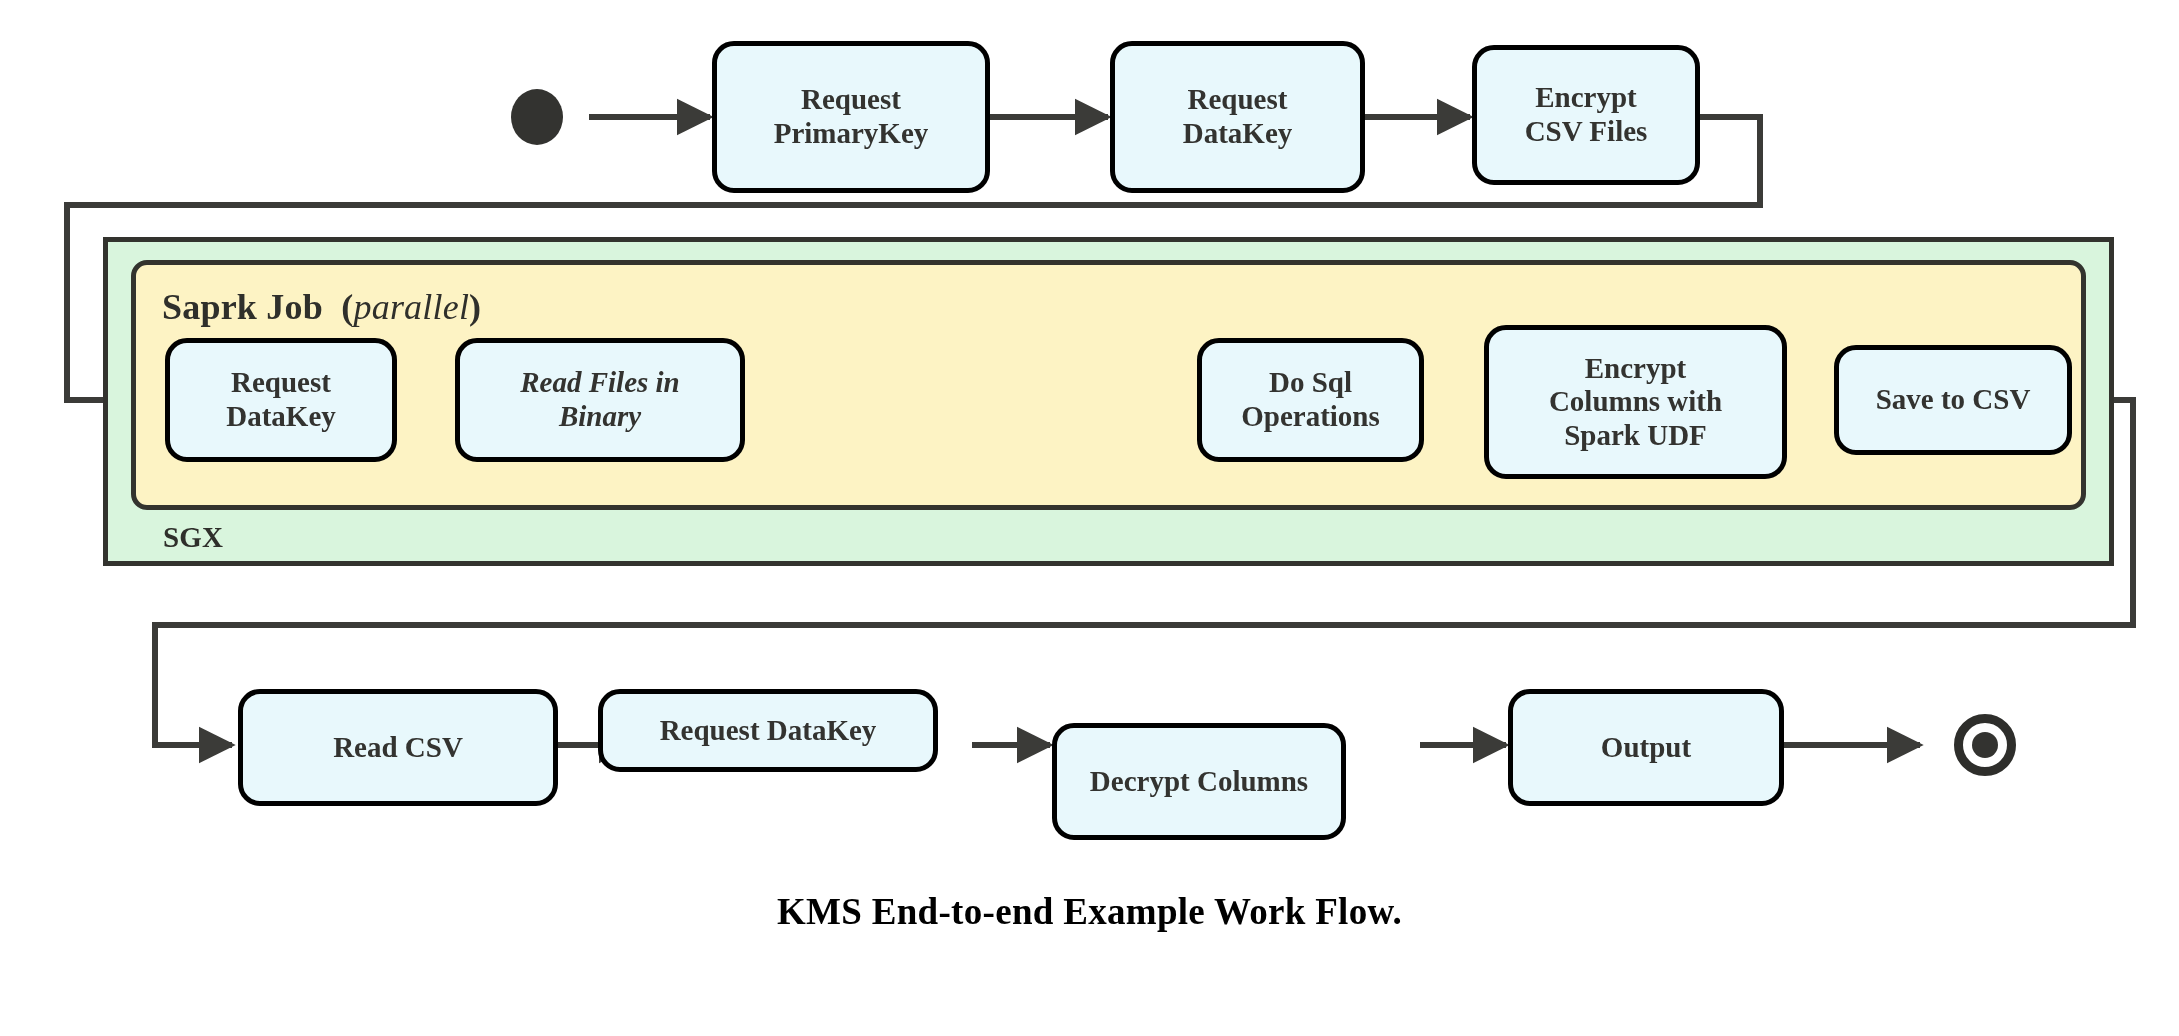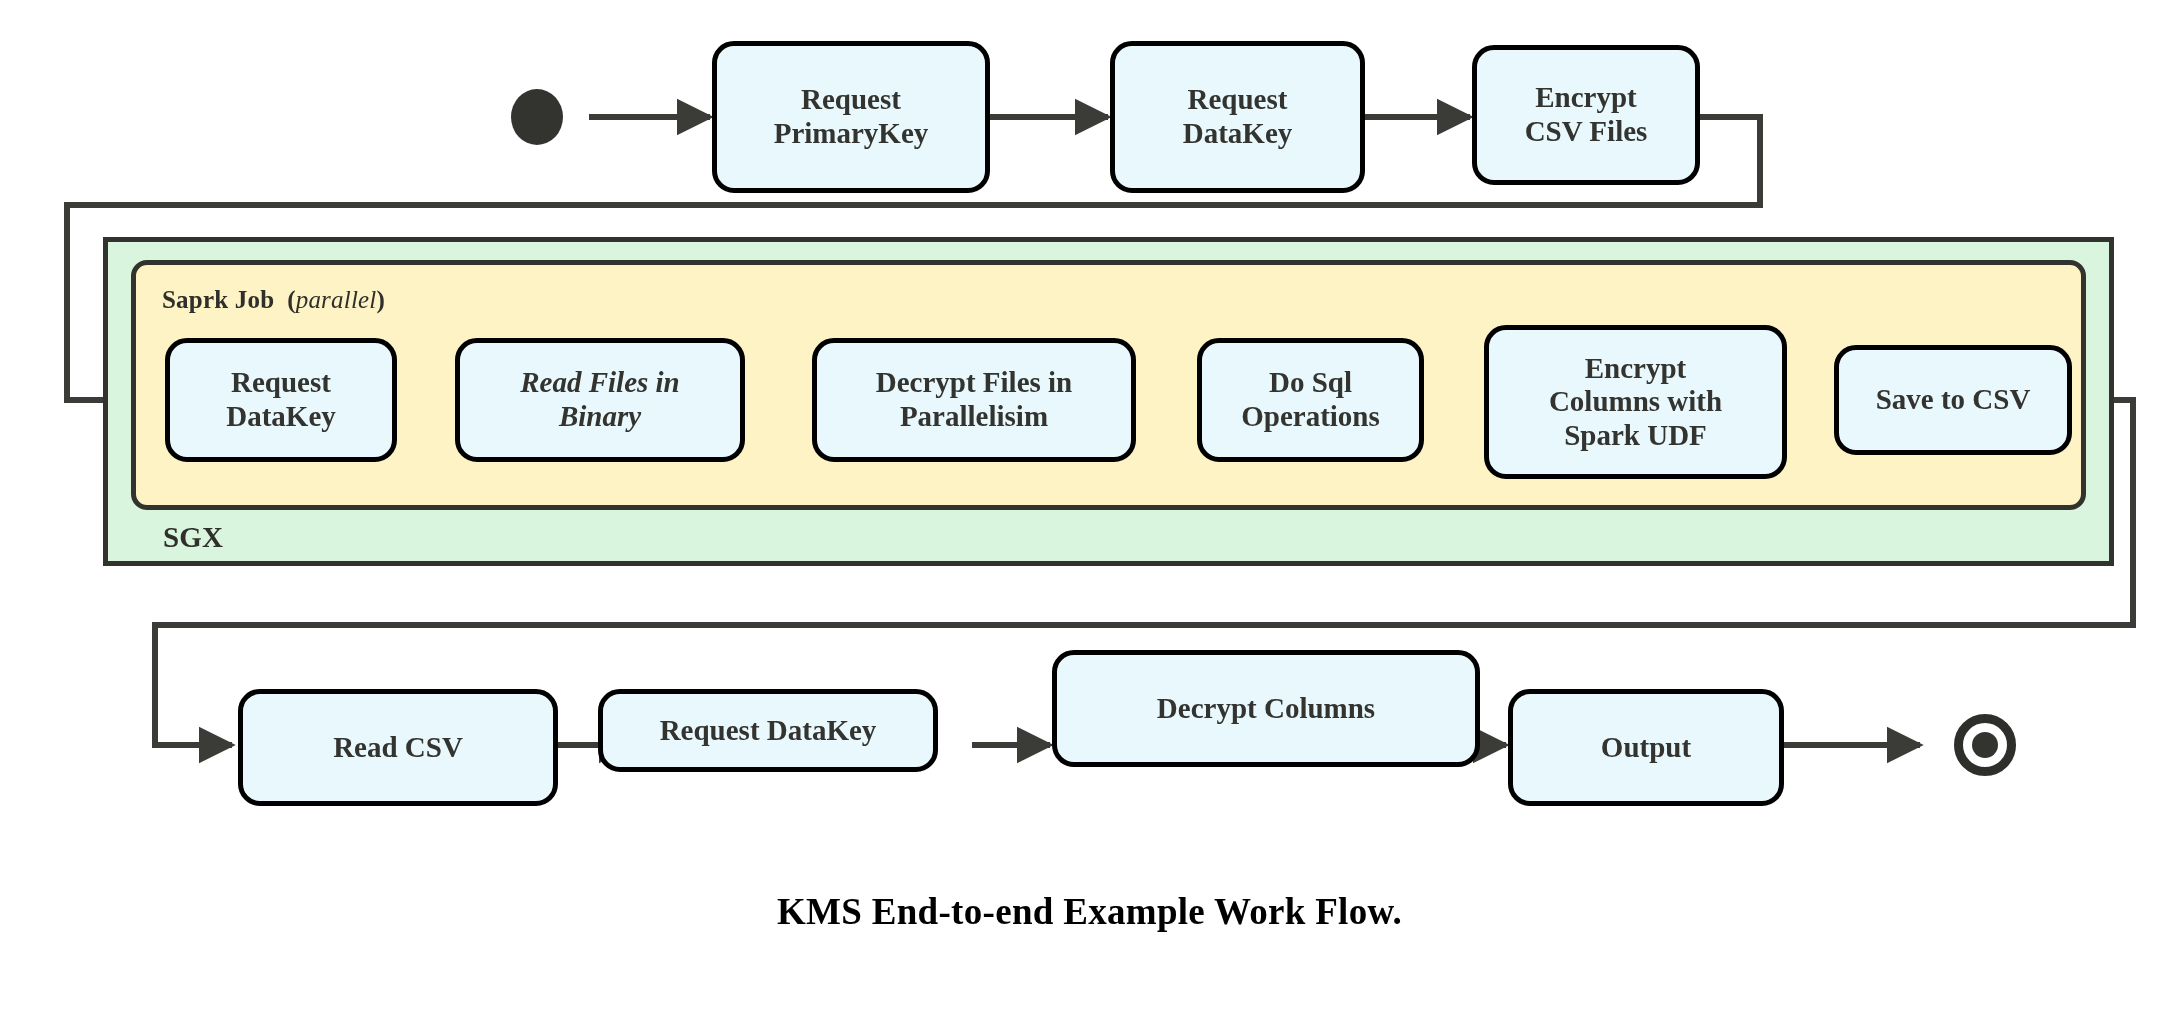--- a/index.html
+++ b/index.html
@@ -42,21 +42,21 @@
     width: 1955px;
     height: 250px;
     background: #fdf3c4;
     border: 5px solid #33332e;
     border-radius: 16px;
     box-sizing: border-box;
   }
   .container-label {
     position: absolute;
     font-weight: bold;
-    font-size: 25px;
+    font-size: 36px;
     color: #2f2f2b;
     white-space: nowrap;
     letter-spacing: 0.2px;
   }
   .spark-label {
     left: 162px;
     top: 286px;
   }
   .spark-label .paren {
     font-weight: bold;
@@ -203,26 +203,20 @@
     </div>
   </div>
 
   <div class="node" style="left:455px; top:338px; width:290px; height:124px;font-style:italic;">
     <div>
       <span>Read Files in</span>
       <span>Binary</span>
     </div>
   </div>
 
-  <div class="node" style="left:812px; top:338px; width:324px; height:124px;">
-    <div>
-      <span>Decrypt Files in</span>
-      <span>Parallelisim</span>
-    </div>
-  </div>
 
   <div class="node" style="left:1197px; top:338px; width:227px; height:124px;">
     <div>
       <span>Do Sql</span>
       <span>Operations</span>
     </div>
   </div>
 
   <div class="node" style="left:1484px; top:325px; width:303px; height:154px;">
     <div>
@@ -243,21 +237,21 @@
       <span>Read CSV</span>
     </div>
   </div>
 
   <div class="node" style="left:598px; top:689px; width:340px; height:83px;">
     <div>
       <span>Request DataKey</span>
     </div>
   </div>
 
-  <div class="node" style="left:1052px; top:650px; width:428px; height:117px;">
+  <div class="node" style="left:1052px; top:723px; width:294px; height:117px;">
     <div>
       <span>Decrypt Columns</span>
     </div>
   </div>
 
   <div class="node" style="left:1508px; top:689px; width:276px; height:117px;">
     <div>
       <span>Output</span>
     </div>
   </div>

